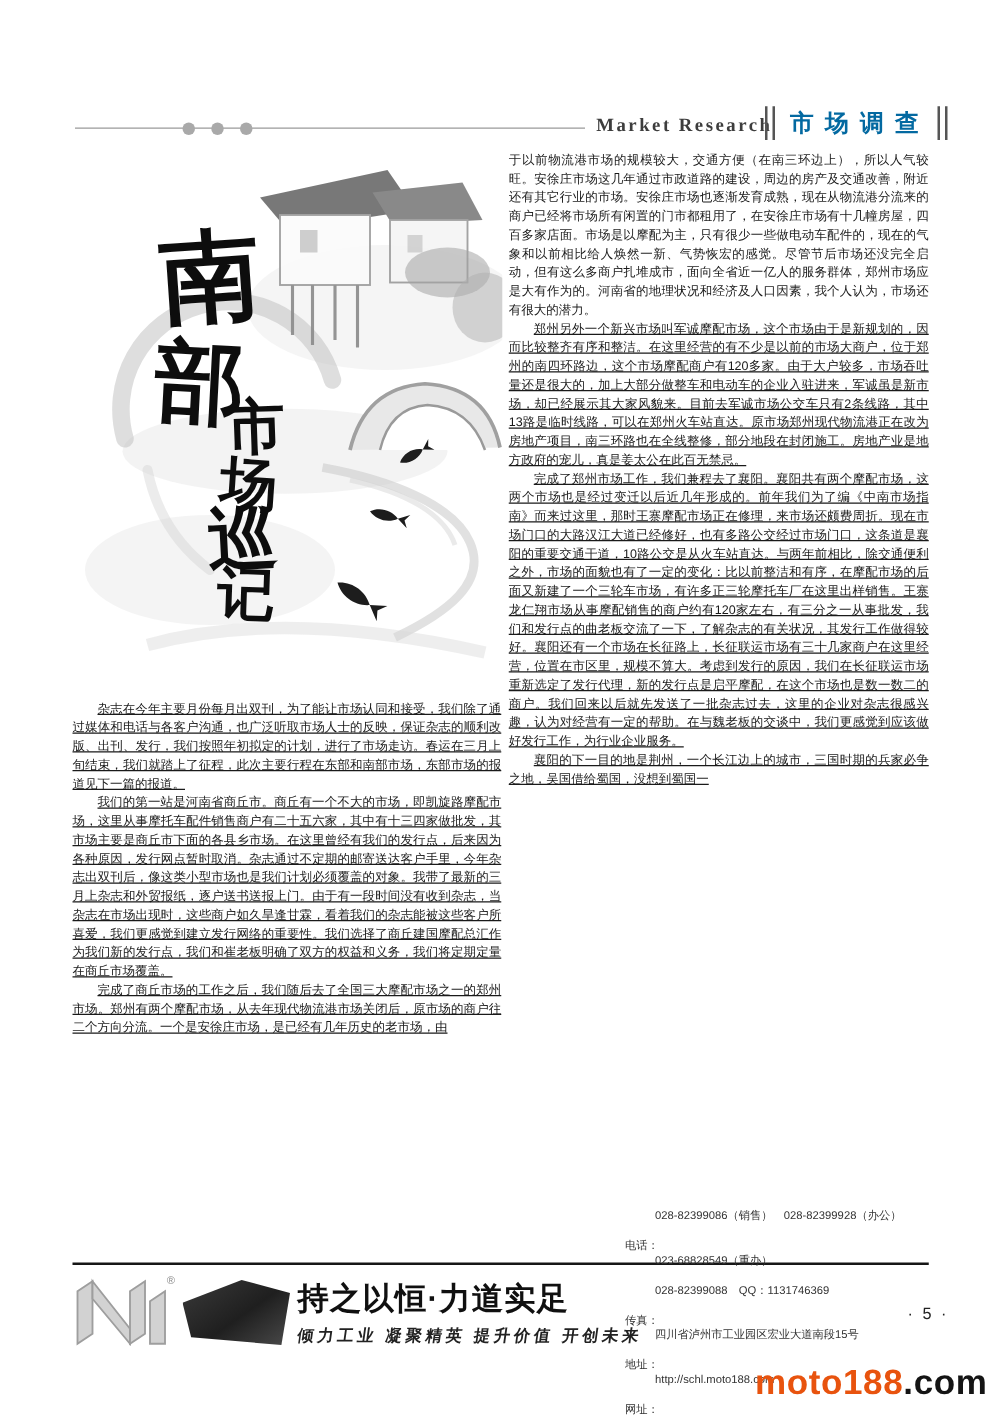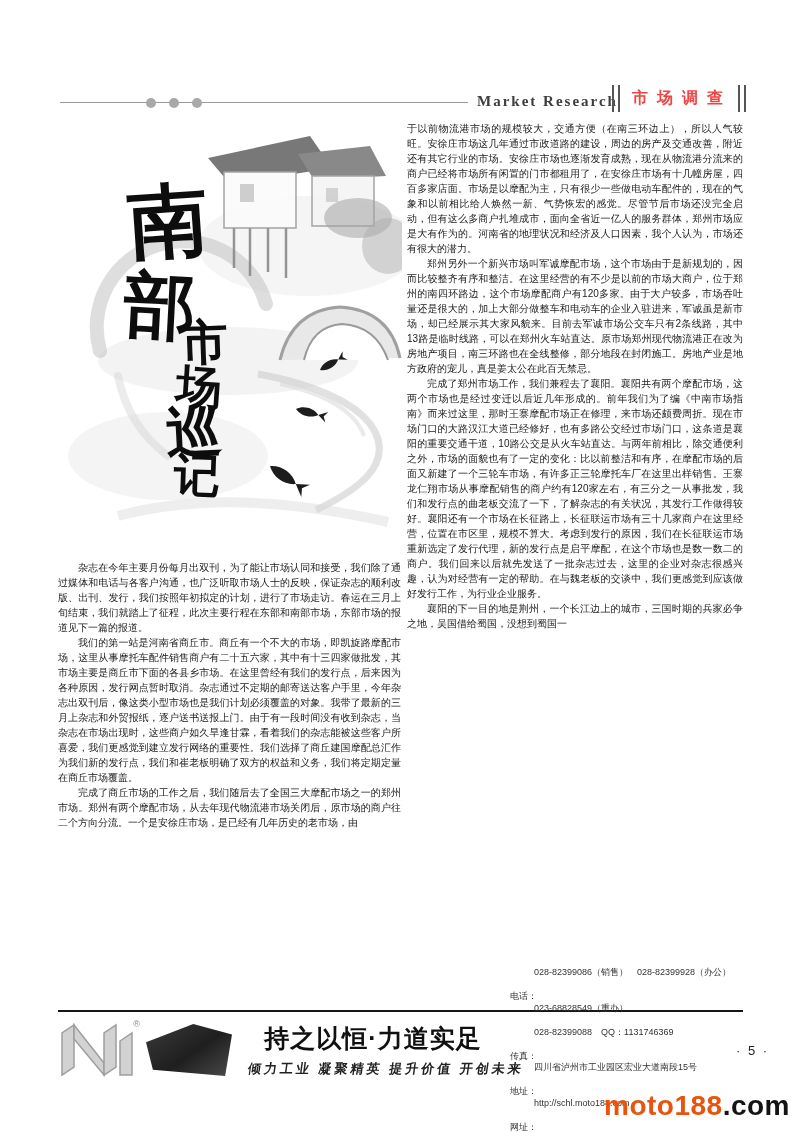--- a/index.html
+++ b/index.html
@@ -13,47 +13,47 @@
   .header-rule .dot:nth-child(1){left:86px;}
   .header-rule .dot:nth-child(2){left:109px;}
   .header-rule .dot:nth-child(3){left:132px;}
   .header-title-en{
     position:absolute;left:477px;top:93px;width:135px;
     font-family:"Liberation Serif","DejaVu Serif",serif;font-weight:bold;font-size:15px;
     letter-spacing:2px;color:#3d3d3d;white-space:nowrap;
   }
   .header-title-zh-wrap{position:absolute;left:612px;top:85px;display:flex;align-items:center;}
   .dbar{display:inline-block;width:4px;height:27px;border-left:2px solid #555;border-right:2px solid #555;}
-  .title-zh{font-size:16px;font-weight:bold;color:#ef4444;letter-spacing:9px;margin:0 6px 0 12px;white-space:nowrap;}
+  .title-zh{font-size:19px;font-weight:bold;color:#0369a1;letter-spacing:9px;margin:0 6px 0 12px;white-space:nowrap;}
   
   .artwork{position:absolute;left:58px;top:126px;width:344px;height:404px;overflow:hidden;}
   .artwork svg{position:absolute;left:0;top:0;}
   .cchar{position:absolute;font-weight:bold;color:#0d0d0d;line-height:1;
          font-family:"DejaVu Sans","Liberation Sans",sans-serif;}
   .c0{left:70px;top:56px;font-size:80px;transform:rotate(-4deg);}
   .c1{left:66px;top:144px;font-size:72px;transform:rotate(3deg);}
   .c2{left:122px;top:192px;font-size:48px;transform:rotate(-2deg);}
   .c3{left:118px;top:238px;font-size:46px;transform:rotate(4deg);}
   .c4{left:108px;top:278px;font-size:56px;transform:rotate(-3deg);}
   .c5{left:116px;top:326px;font-size:46px;transform:rotate(2deg);}
   
   .text-block{position:absolute;font-size:10px;line-height:15px;text-align:justify;}
   .text-block p{margin:0;}
-  .text-block p.indent{text-indent:2em;}
+  .text-block p.indent{text-indent:2em;text-decoration:underline;}
   .left-text{left:58px;top:560px;width:343px;}
   .right-text{left:407px;top:121px;width:336px;}
   
   .footer-rule{position:absolute;left:58px;top:1010px;width:685px;height:2px;background:#161616;}
   .footer-row{position:absolute;left:58px;top:1016px;width:685px;height:68px;display:flex;align-items:center;}
   .brand-logo{position:relative;width:84px;height:58px;flex:none;}
   .brand-logo .reg{position:absolute;right:2px;top:-2px;font-size:9px;color:#888;}
   .brand-photo{width:86px;height:52px;flex:none;margin-left:4px;position:relative;
     background:linear-gradient(145deg,#3a3a3a 0%,#1f1f1f 55%,#4a4a4a 100%);
     clip-path:polygon(0 35%,55% 0,100% 20%,92% 100%,8% 88%);}
-  .slogans{flex:none;width:250px;margin-left:16px;text-align:center;}
+  .slogans{flex:none;width:250px;margin-left:6px;text-align:left;}
   .slogan-main{font-size:25px;font-weight:bold;color:#101010;letter-spacing:1px;white-space:nowrap;}
   .slogan-sub{font-size:13px;font-weight:bold;color:#222;letter-spacing:3px;margin-top:5px;
               transform:skewX(-8deg);white-space:nowrap;}
   .contacts{flex:none;width:226px;margin-left:12px;font-size:9px;line-height:11.5px;color:#333;}
   .contacts p{margin:0;display:flex;white-space:nowrap;}
   .contacts .lab{flex:none;width:24px;margin-top:24px;}
   .page-number{flex:1;text-align:right;font-size:13px;color:#222;letter-spacing:2px;white-space:nowrap;}
   
   .watermark{position:absolute;right:10px;top:1090px;font-size:28px;font-weight:bold;
              font-family:Liberation Sans, sans-serif;letter-spacing:0.5px;}

